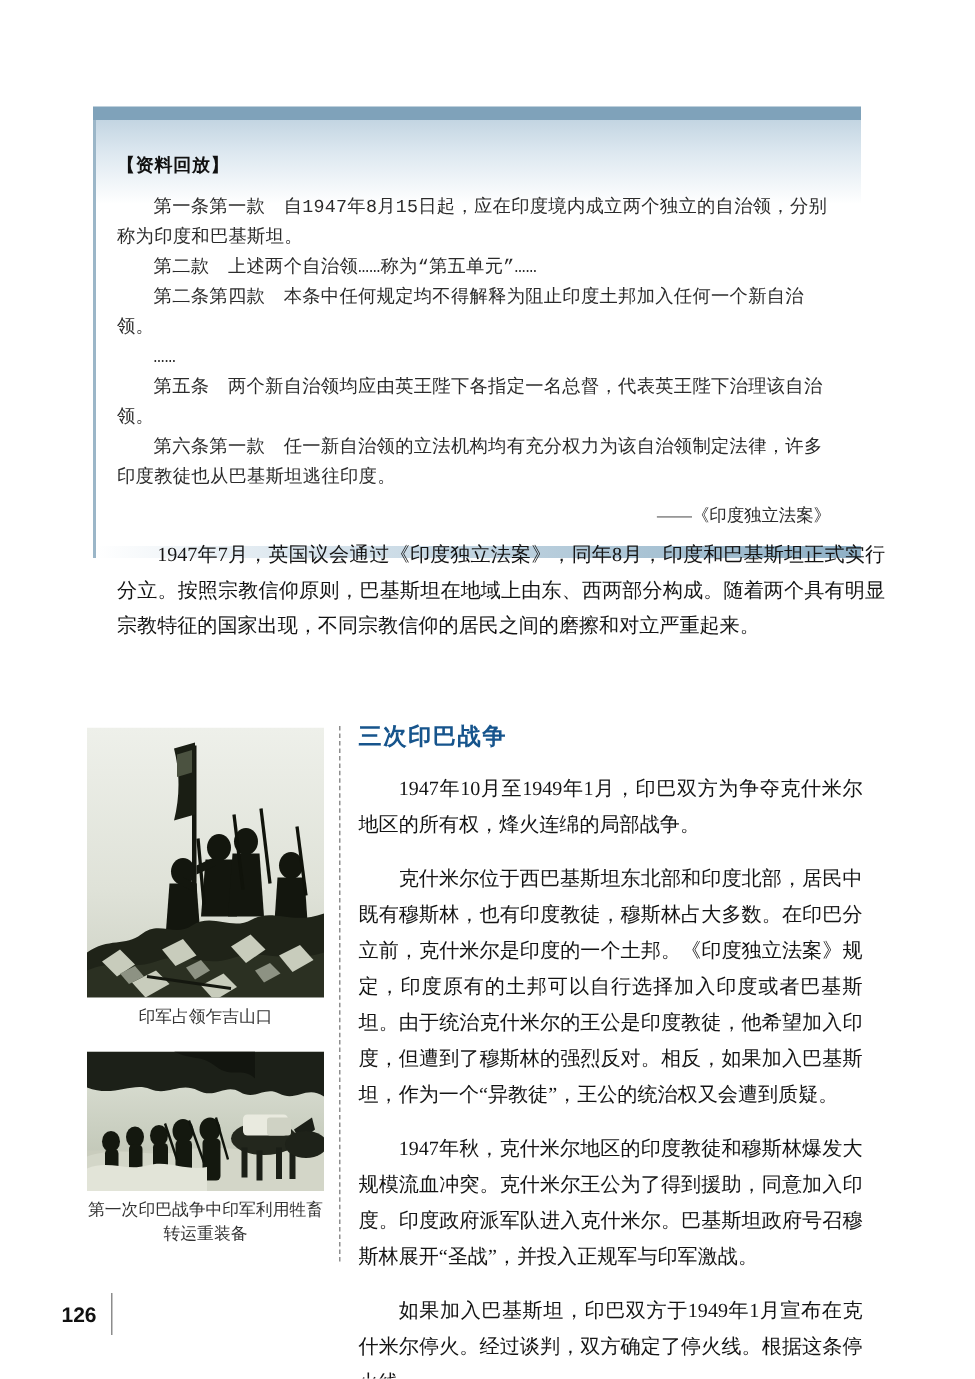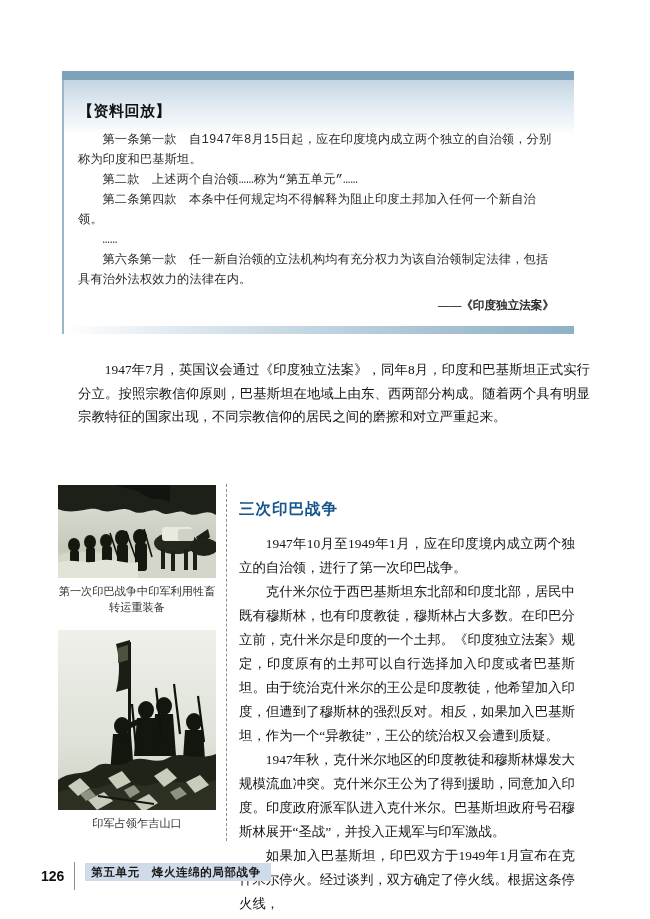--- a/index.html
+++ b/index.html
@@ -55,41 +55,40 @@
     left: 62px;
     top: 307px;
     width: 2px;
     height: 10px;
     background: #9bb6c8;
   }
 
   .source-title {
     font-family: "Liberation Serif", "DejaVu Serif", serif;
     font-weight: bold;
-    font-size: 15px;
+    font-size: 12px;
     letter-spacing: 0.5px;
     color: #111111;
     margin: 0 0 9px 0;
   }
   .source-line {
     font-family: Liberation Mono, monospace;
     font-size: 12.2px;
     line-height: 20px;
     color: #2b2b2b;
     margin: 0;
     text-indent: 2em;
     letter-spacing: 0.2px;
   }
   .source-attrib {
     font-size: 11.6px;
     line-height: 20px;
     text-align: right;
     margin: 6px 6px 0 0;
     color: #2b2b2b;
-    font-weight: bold;
   }
 
   
   .body-para {
     position: absolute;
     left: 62px;
     width: 512px;
     font-size: 13.4px;
     line-height: 23.5px;
     text-align: justify;
@@ -140,32 +139,32 @@
     left: 239px;
     top: 481px;
     width: 336px;
   }
   .section-heading {
     font-family: "Liberation Sans", "DejaVu Sans", sans-serif;
     font-weight: bold;
     font-size: 15.5px;
     letter-spacing: 1px;
     color: #16548c;
-    margin: 18px 0 12px 0;
+    margin: 0 0 12px 0;
   }
   .col-para {
     font-size: 13.4px;
     line-height: 24px;
     text-align: justify;
     text-justify: inter-ideograph;
     text-indent: 2em;
     color: #141414;
     margin: 0;
   }
-  .col-para + .col-para { margin-top: 0px; }
+  .col-para + .col-para { margin-top: 12px; }
 
   
   .footer {
     position: absolute;
     left: 41px;
     top: 862px;
     display: flex;
     align-items: stretch;
     height: 28px;
   }
@@ -207,32 +206,89 @@
 <div class="page">
 
   <div class="source-box">
     <div class="source-box-topbar"></div>
     <div class="source-box-body">
       <p class="source-title">【资料回放】</p>
       <p class="source-line">第一条第一款　自1947年8月15日起，应在印度境内成立两个独立的自治领，分别称为印度和巴基斯坦。</p>
       <p class="source-line">第二款　上述两个自治领……称为“第五单元”……</p>
       <p class="source-line">第二条第四款　本条中任何规定均不得解释为阻止印度土邦加入任何一个新自治领。</p>
       <p class="source-line">……</p>
-      <p class="source-line">第六条第一款　任一新自治领的立法机构均有充分权力为该自治领制定法律，包括具有治外法权效力的法律在内。</p>
+      <p class="source-line">第五条　两个新自治领均应由英王陛下各指定一名总督，代表英王陛下治理该自治领。</p>
+      <p class="source-line">第六条第一款　任一新自治领的立法机构均有充分权力为该自治领制定法律，许多印度教徒也从巴基斯坦逃往印度。</p>
       <p class="source-attrib">——《印度独立法案》</p>
     </div>
     <div class="source-box-botbar"></div>
   </div>
   <div class="source-box-tail"></div>
 
   <p class="body-para" id="para-1">1947年7月，英国议会通过《印度独立法案》，同年8月，印度和巴基斯坦正式实行分立。按照宗教信仰原则，巴基斯坦在地域上由东、西两部分构成。随着两个具有明显宗教特征的国家出现，不同宗教信仰的居民之间的磨擦和对立严重起来。</p>
 
   <div class="col-divider"></div>
 
   <div class="figure-col">
+
+    <figure class="figure">
+      <svg class="photo photo-2" viewBox="0 0 158 180" preserveAspectRatio="none">
+        <defs>
+          <linearGradient id="sky2" x1="0" y1="0" x2="0" y2="1">
+            <stop offset="0%" stop-color="#eef0ea"></stop>
+            <stop offset="60%" stop-color="#dfe2d8"></stop>
+            <stop offset="100%" stop-color="#cdd1c4"></stop>
+          </linearGradient>
+        </defs>
+        <rect x="0" y="0" width="158" height="180" fill="url(#sky2)"></rect>
+
+        <rect x="70" y="12" width="3" height="100" fill="#14170f"></rect>
+        <path d="M58 14 L72 10 L72 58 L58 62 C62 46 62 30 58 14 Z" fill="#1a1e14"></path>
+        <path d="M60 18 L70 15 L70 30 L60 33 Z" fill="#4b5240"></path>
+
+        <g fill="#13160e">
+          <ellipse cx="88" cy="80" rx="8" ry="9"></ellipse>
+            <path d="M79 88 h18 l3 38 h-24 z"></path>
+          <ellipse cx="106" cy="76" rx="8" ry="9"></ellipse>
+            <path d="M97 84 h18 l3 42 h-24 z"></path>
+          <ellipse cx="64" cy="96" rx="8" ry="9"></ellipse>
+            <path d="M55 104 h18 l3 40 h-24 z"></path>
+          <ellipse cx="136" cy="92" rx="8" ry="9"></ellipse>
+            <path d="M127 100 h18 l3 44 h-24 z"></path>
+        </g>
+        <g stroke="#10130b" stroke-width="2.2">
+          <line x1="98" y1="58" x2="104" y2="108"></line>
+          <line x1="116" y1="54" x2="122" y2="104"></line>
+          <line x1="140" y1="66" x2="146" y2="112"></line>
+          <line x1="74" y1="74" x2="78" y2="118"></line>
+        </g>
+
+        <path d="M73 92 L86 86 L86 92 L73 98 Z" fill="#13160e"></path>
+        <path d="M73 104 L64 100 L64 106 L73 110 Z" fill="#13160e"></path>
+
+        <path d="M0 150 C14 140 26 146 36 138 C48 128 58 140 70 132 C84 123 96 136 110 128 C124 120 136 132 158 124 L158 180 L0 180 Z" fill="#1f2318"></path>
+        <path d="M0 162 C18 154 30 162 46 156 C64 149 78 160 96 154 C116 147 132 158 158 150 L158 180 L0 180 Z" fill="#2b3022"></path>
+        <g fill="#c8ccbc">
+          <path d="M10 156 l12 -8 l10 10 l-12 8 z"></path>
+          <path d="M50 148 l14 -7 l9 11 l-14 7 z"></path>
+          <path d="M96 146 l13 -8 l10 10 l-13 9 z"></path>
+          <path d="M128 152 l14 -7 l9 10 l-14 8 z"></path>
+          <path d="M30 170 l16 -8 l9 9 l-16 9 z"></path>
+          <path d="M76 172 l15 -8 l9 9 l-15 9 z"></path>
+        </g>
+        <g fill="#8d9283">
+          <path d="M22 164 l10 -5 l6 7 l-10 5 z"></path>
+          <path d="M66 160 l10 -5 l6 7 l-10 6 z"></path>
+          <path d="M112 162 l10 -5 l7 7 l-11 6 z"></path>
+        </g>
+
+        <line x1="40" y1="166" x2="96" y2="174" stroke="#14170f" stroke-width="2"></line>
+      </svg>
+      <figcaption class="fig-caption">印军占领乍吉山口</figcaption>
+    </figure>
 
     <figure class="figure">
       <svg class="photo photo-1" viewBox="0 0 158 93" preserveAspectRatio="none">
         <defs>
           <linearGradient id="sky1" x1="0" y1="0" x2="0" y2="1">
             <stop offset="0%" stop-color="#dfe3d8"></stop>
             <stop offset="100%" stop-color="#b9bfae"></stop>
           </linearGradient>
         </defs>
         <rect x="0" y="0" width="158" height="93" fill="url(#sky1)"></rect>
@@ -270,87 +326,28 @@
           <line x1="68" y1="46" x2="78" y2="74"></line>
           <line x1="86" y1="44" x2="94" y2="72"></line>
           <line x1="52" y1="48" x2="60" y2="72"></line>
         </g>
 
         <path d="M0 78 C14 72 26 80 40 76 C54 72 66 80 80 77 L80 93 L0 93 Z" fill="#e2e4d8"></path>
       </svg>
       <figcaption class="fig-caption">第一次印巴战争中印军利用牲畜转运重装备</figcaption>
     </figure>
 
-    <figure class="figure">
-      <svg class="photo photo-2" viewBox="0 0 158 180" preserveAspectRatio="none">
-        <defs>
-          <linearGradient id="sky2" x1="0" y1="0" x2="0" y2="1">
-            <stop offset="0%" stop-color="#eef0ea"></stop>
-            <stop offset="60%" stop-color="#dfe2d8"></stop>
-            <stop offset="100%" stop-color="#cdd1c4"></stop>
-          </linearGradient>
-        </defs>
-        <rect x="0" y="0" width="158" height="180" fill="url(#sky2)"></rect>
-
-        <rect x="70" y="12" width="3" height="100" fill="#14170f"></rect>
-        <path d="M58 14 L72 10 L72 58 L58 62 C62 46 62 30 58 14 Z" fill="#1a1e14"></path>
-        <path d="M60 18 L70 15 L70 30 L60 33 Z" fill="#4b5240"></path>
-
-        <g fill="#13160e">
-          <ellipse cx="88" cy="80" rx="8" ry="9"></ellipse>
-            <path d="M79 88 h18 l3 38 h-24 z"></path>
-          <ellipse cx="106" cy="76" rx="8" ry="9"></ellipse>
-            <path d="M97 84 h18 l3 42 h-24 z"></path>
-          <ellipse cx="64" cy="96" rx="8" ry="9"></ellipse>
-            <path d="M55 104 h18 l3 40 h-24 z"></path>
-          <ellipse cx="136" cy="92" rx="8" ry="9"></ellipse>
-            <path d="M127 100 h18 l3 44 h-24 z"></path>
-        </g>
-        <g stroke="#10130b" stroke-width="2.2">
-          <line x1="98" y1="58" x2="104" y2="108"></line>
-          <line x1="116" y1="54" x2="122" y2="104"></line>
-          <line x1="140" y1="66" x2="146" y2="112"></line>
-          <line x1="74" y1="74" x2="78" y2="118"></line>
-        </g>
-
-        <path d="M73 92 L86 86 L86 92 L73 98 Z" fill="#13160e"></path>
-        <path d="M73 104 L64 100 L64 106 L73 110 Z" fill="#13160e"></path>
-
-        <path d="M0 150 C14 140 26 146 36 138 C48 128 58 140 70 132 C84 123 96 136 110 128 C124 120 136 132 158 124 L158 180 L0 180 Z" fill="#1f2318"></path>
-        <path d="M0 162 C18 154 30 162 46 156 C64 149 78 160 96 154 C116 147 132 158 158 150 L158 180 L0 180 Z" fill="#2b3022"></path>
-        <g fill="#c8ccbc">
-          <path d="M10 156 l12 -8 l10 10 l-12 8 z"></path>
-          <path d="M50 148 l14 -7 l9 11 l-14 7 z"></path>
-          <path d="M96 146 l13 -8 l10 10 l-13 9 z"></path>
-          <path d="M128 152 l14 -7 l9 10 l-14 8 z"></path>
-          <path d="M30 170 l16 -8 l9 9 l-16 9 z"></path>
-          <path d="M76 172 l15 -8 l9 9 l-15 9 z"></path>
-        </g>
-        <g fill="#8d9283">
-          <path d="M22 164 l10 -5 l6 7 l-10 5 z"></path>
-          <path d="M66 160 l10 -5 l6 7 l-10 6 z"></path>
-          <path d="M112 162 l10 -5 l7 7 l-11 6 z"></path>
-        </g>
-
-        <line x1="40" y1="166" x2="96" y2="174" stroke="#14170f" stroke-width="2"></line>
-      </svg>
-      <figcaption class="fig-caption">印军占领乍吉山口</figcaption>
-    </figure>
-
   </div>
 
   <div class="text-col">
     <h2 class="section-heading">三次印巴战争</h2>
-    <p class="col-para">1947年10月至1949年1月，应在印度境内成立两个独立的自治领，进行了第一次印巴战争。</p>
+    <p class="col-para">1947年10月至1949年1月，印巴双方为争夺克什米尔地区的所有权，烽火连绵的局部战争。</p>
     <p class="col-para">克什米尔位于西巴基斯坦东北部和印度北部，居民中既有穆斯林，也有印度教徒，穆斯林占大多数。在印巴分立前，克什米尔是印度的一个土邦。《印度独立法案》规定，印度原有的土邦可以自行选择加入印度或者巴基斯坦。由于统治克什米尔的王公是印度教徒，他希望加入印度，但遭到了穆斯林的强烈反对。相反，如果加入巴基斯坦，作为一个“异教徒”，王公的统治权又会遭到质疑。</p>
     <p class="col-para">1947年秋，克什米尔地区的印度教徒和穆斯林爆发大规模流血冲突。克什米尔王公为了得到援助，同意加入印度。印度政府派军队进入克什米尔。巴基斯坦政府号召穆斯林展开“圣战”，并投入正规军与印军激战。</p>
     <p class="col-para">如果加入巴基斯坦，印巴双方于1949年1月宣布在克什米尔停火。经过谈判，双方确定了停火线。根据这条停火线，</p>
   </div>
 
   <div class="footer">
     <div class="footer-pageno">126</div>
     <div class="footer-rule"></div>
-    <div class="footer-band">
-      <span class="footer-band-text">第五单元　烽火连绵的局部战争</span>
-    </div>
   </div>
 
 </div>
 
 </body></html>

